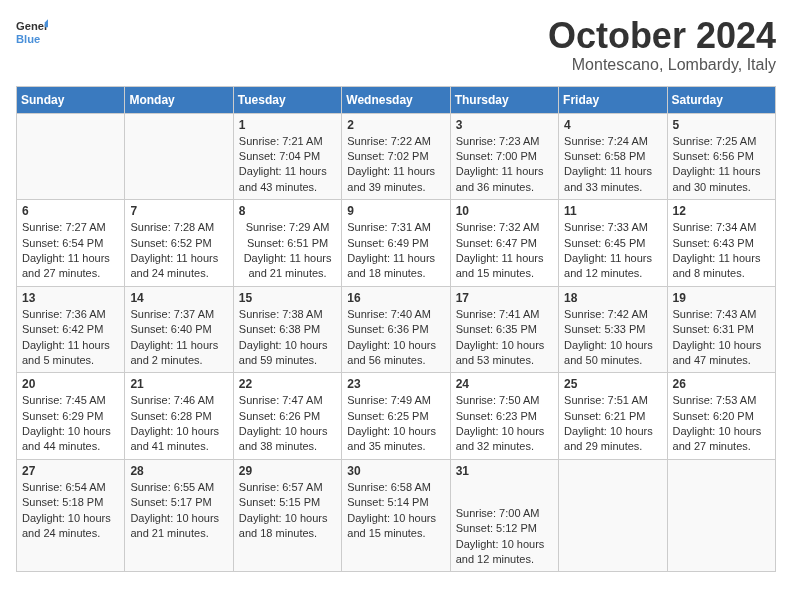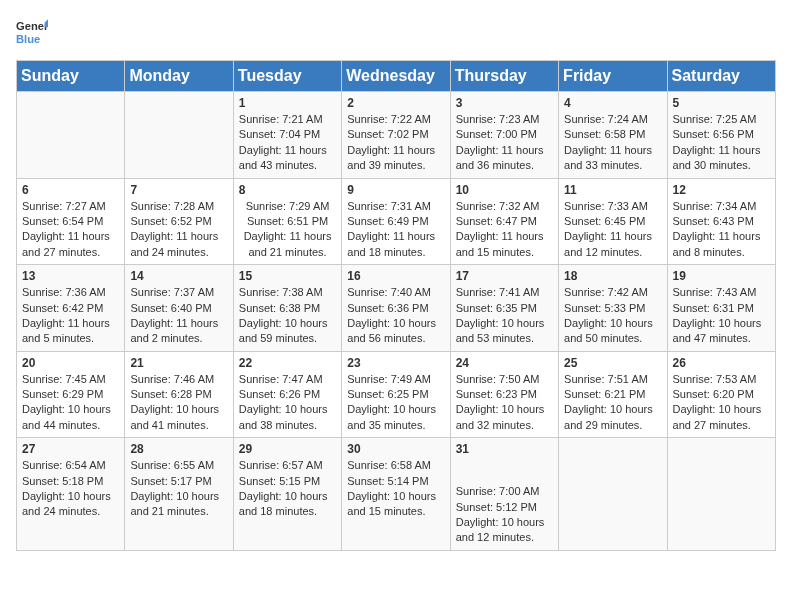--- a/index.html
+++ b/index.html
@@ -39,21 +39,21 @@
       color: #555;
     }
     table {
       width: 100%;
       border-collapse: collapse;
       table-layout: fixed;
     }
     thead tr th {
       background: #3a7abf;
       color: #fff;
-      font-size: 16px;
+      font-size: 12px;
       font-weight: bold;
       padding: 6px 4px;
       text-align: left;
       border: 1px solid #ccc;
     }
     tbody tr td {
       vertical-align: top;
       border: 1px solid #ccc;
       padding: 4px 5px;
       font-size: 10px;
@@ -79,20 +79,24 @@
 </head>
 <body>
 
 <div class="header">
   <div class="logo">
     <svg class="logo-icon" viewBox="0 0 40 40">
       <text x="0" y="18" font-size="14" font-weight="bold" fill="#333" font-family="Arial">General</text>
       <text x="0" y="34" font-size="14" font-weight="bold" fill="#4a90d9" font-family="Arial">Blue</text>
       <polygon points="36,8 40,4 40,14 36,14" fill="#4a90d9"></polygon>
     </svg>
+  </div>
+  <div class="title-block">
+    <div class="month-title">October 2024</div>
+    <div class="subtitle">Montescano, Lombardy, Italy</div>
   </div>
 </div>
 
 <table>
   <thead>
     <tr id="header-row">
         <th>Sunday</th>
         <th>Monday</th>
         <th>Tuesday</th>
         <th>Wednesday</th>

